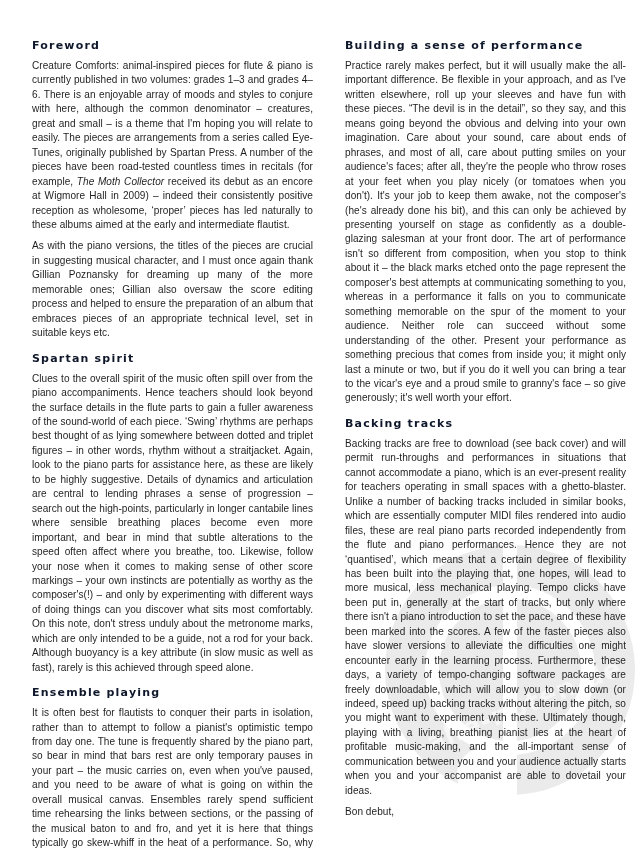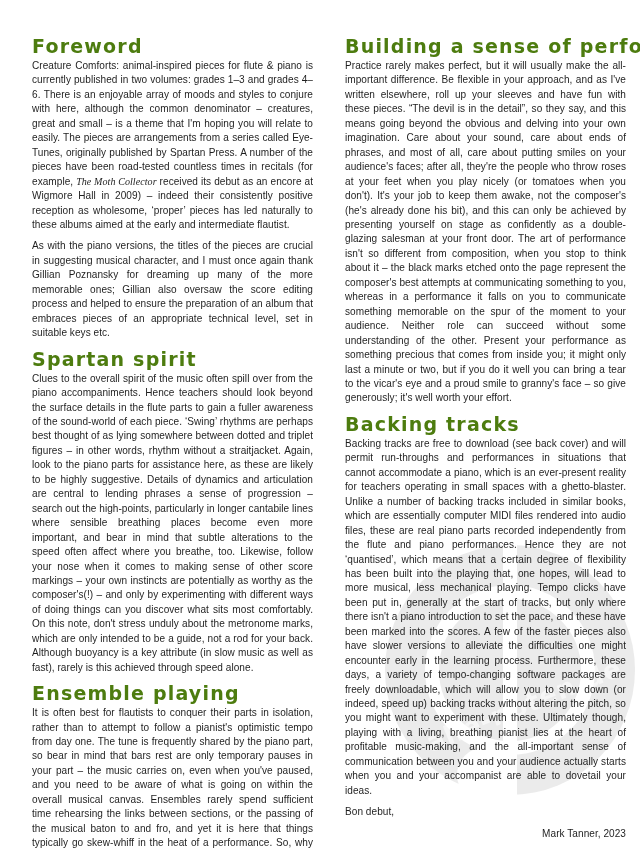--- a/index.html
+++ b/index.html
@@ -8,35 +8,35 @@
       font-family: "Liberation Sans", sans-serif;
       color: #1e1e1e;
     }
     .page { position: absolute; left: 0; top: 0; width: 640px; height: 852px; }
     .col { position: absolute; top: 37px; width: 281px; }
     .col-left { left: 32px; }
     .col-right { left: 345px; }
     h2 {
       font-family: "DejaVu Sans", sans-serif;
       font-weight: bold;
-      font-size: 19px;
+      font-size: 11px;
       letter-spacing: 1.2px;
       margin: 0 0 4px 0;
       line-height: 18px;
-      color: #4d7c0f;
+      color: #0f172a;
       white-space: nowrap;
     }
     p {
       margin: 0 0 7px 0;
       font-size: 10.05px;
       line-height: 14.45px;
       text-align: justify;
       letter-spacing: 0.05px;
     }
-    p em { font-style: italic; font-family: Liberation Serif, serif; }
+    p em { font-style: italic; }
     .sec-gap { height: 2px; }
     .signature { text-align: right; margin-top: 6px; }
     .watermark {
       position: absolute; left: 380px; top: 540px; width: 260px; height: 260px;
       pointer-events: none; opacity: 0.17;
     }
     .wm-text {
       position: absolute; left: 420px; top: 690px;
       font-family: "DejaVu Sans", sans-serif; font-weight: bold; font-size: 26px;
       color: #ffffff; transform: rotate(-22deg); opacity: 0.55; letter-spacing: 1px;
@@ -77,17 +77,16 @@
   <div class="col col-right">
     <section>
       <h2>Building a sense of performance</h2>
       <p>Practice rarely makes perfect, but it will usually make the all-important difference. Be flexible in your approach, and as I've written elsewhere, roll up your sleeves and have fun with these pieces. “The devil is in the detail”, so they say, and this means going beyond the obvious and delving into your own imagination. Care about your sound, care about ends of phrases, and most of all, care about putting smiles on your audience's faces; after all, they're the people who throw roses at your feet when you play nicely (or tomatoes when you don't). It's your job to keep them awake, not the composer's (he's already done his bit), and this can only be achieved by presenting yourself on stage as confidently as a double-glazing salesman at your front door. The art of performance isn't so different from composition, when you stop to think about it – the black marks etched onto the page represent the composer's best attempts at communicating something to you, whereas in a performance it falls on you to communicate something memorable on the spur of the moment to your audience. Neither role can succeed without some understanding of the other. Present your performance as something precious that comes from inside you; it might only last a minute or two, but if you do it well you can bring a tear to the vicar's eye and a proud smile to granny's face – so give generously; it's well worth your effort.</p>
     </section>
     <div class="sec-gap"></div>
     <section>
       <h2>Backing tracks</h2>
       <p>Backing tracks are free to download (see back cover) and will permit run-throughs and performances in situations that cannot accommodate a piano, which is an ever-present reality for teachers operating in small spaces with a ghetto-blaster. Unlike a number of backing tracks included in similar books, which are essentially computer MIDI files rendered into audio files, these are real piano parts recorded independently from the flute and piano performances. Hence they are not ‘quantised’, which means that a certain degree of flexibility has been built into the playing that, one hopes, will lead to more musical, less mechanical playing. Tempo clicks have been put in, generally at the start of tracks, but only where there isn't a piano introduction to set the pace, and these have been marked into the scores. A few of the faster pieces also have slower versions to alleviate the difficulties one might encounter early in the learning process. Furthermore, these days, a variety of tempo-changing software packages are freely downloadable, which will allow you to slow down (or indeed, speed up) backing tracks without altering the pitch, so you might want to experiment with these. Ultimately though, playing with a living, breathing pianist lies at the heart of profitable music-making, and the all-important sense of communication between you and your audience actually starts when you and your accompanist are able to dovetail your ideas.</p>
       <p>Bon debut,</p>
-      <p class="signature">Mark Tanner, 2023</p>
     </section>
   </div>
 
 </div>
 
 </body></html>

